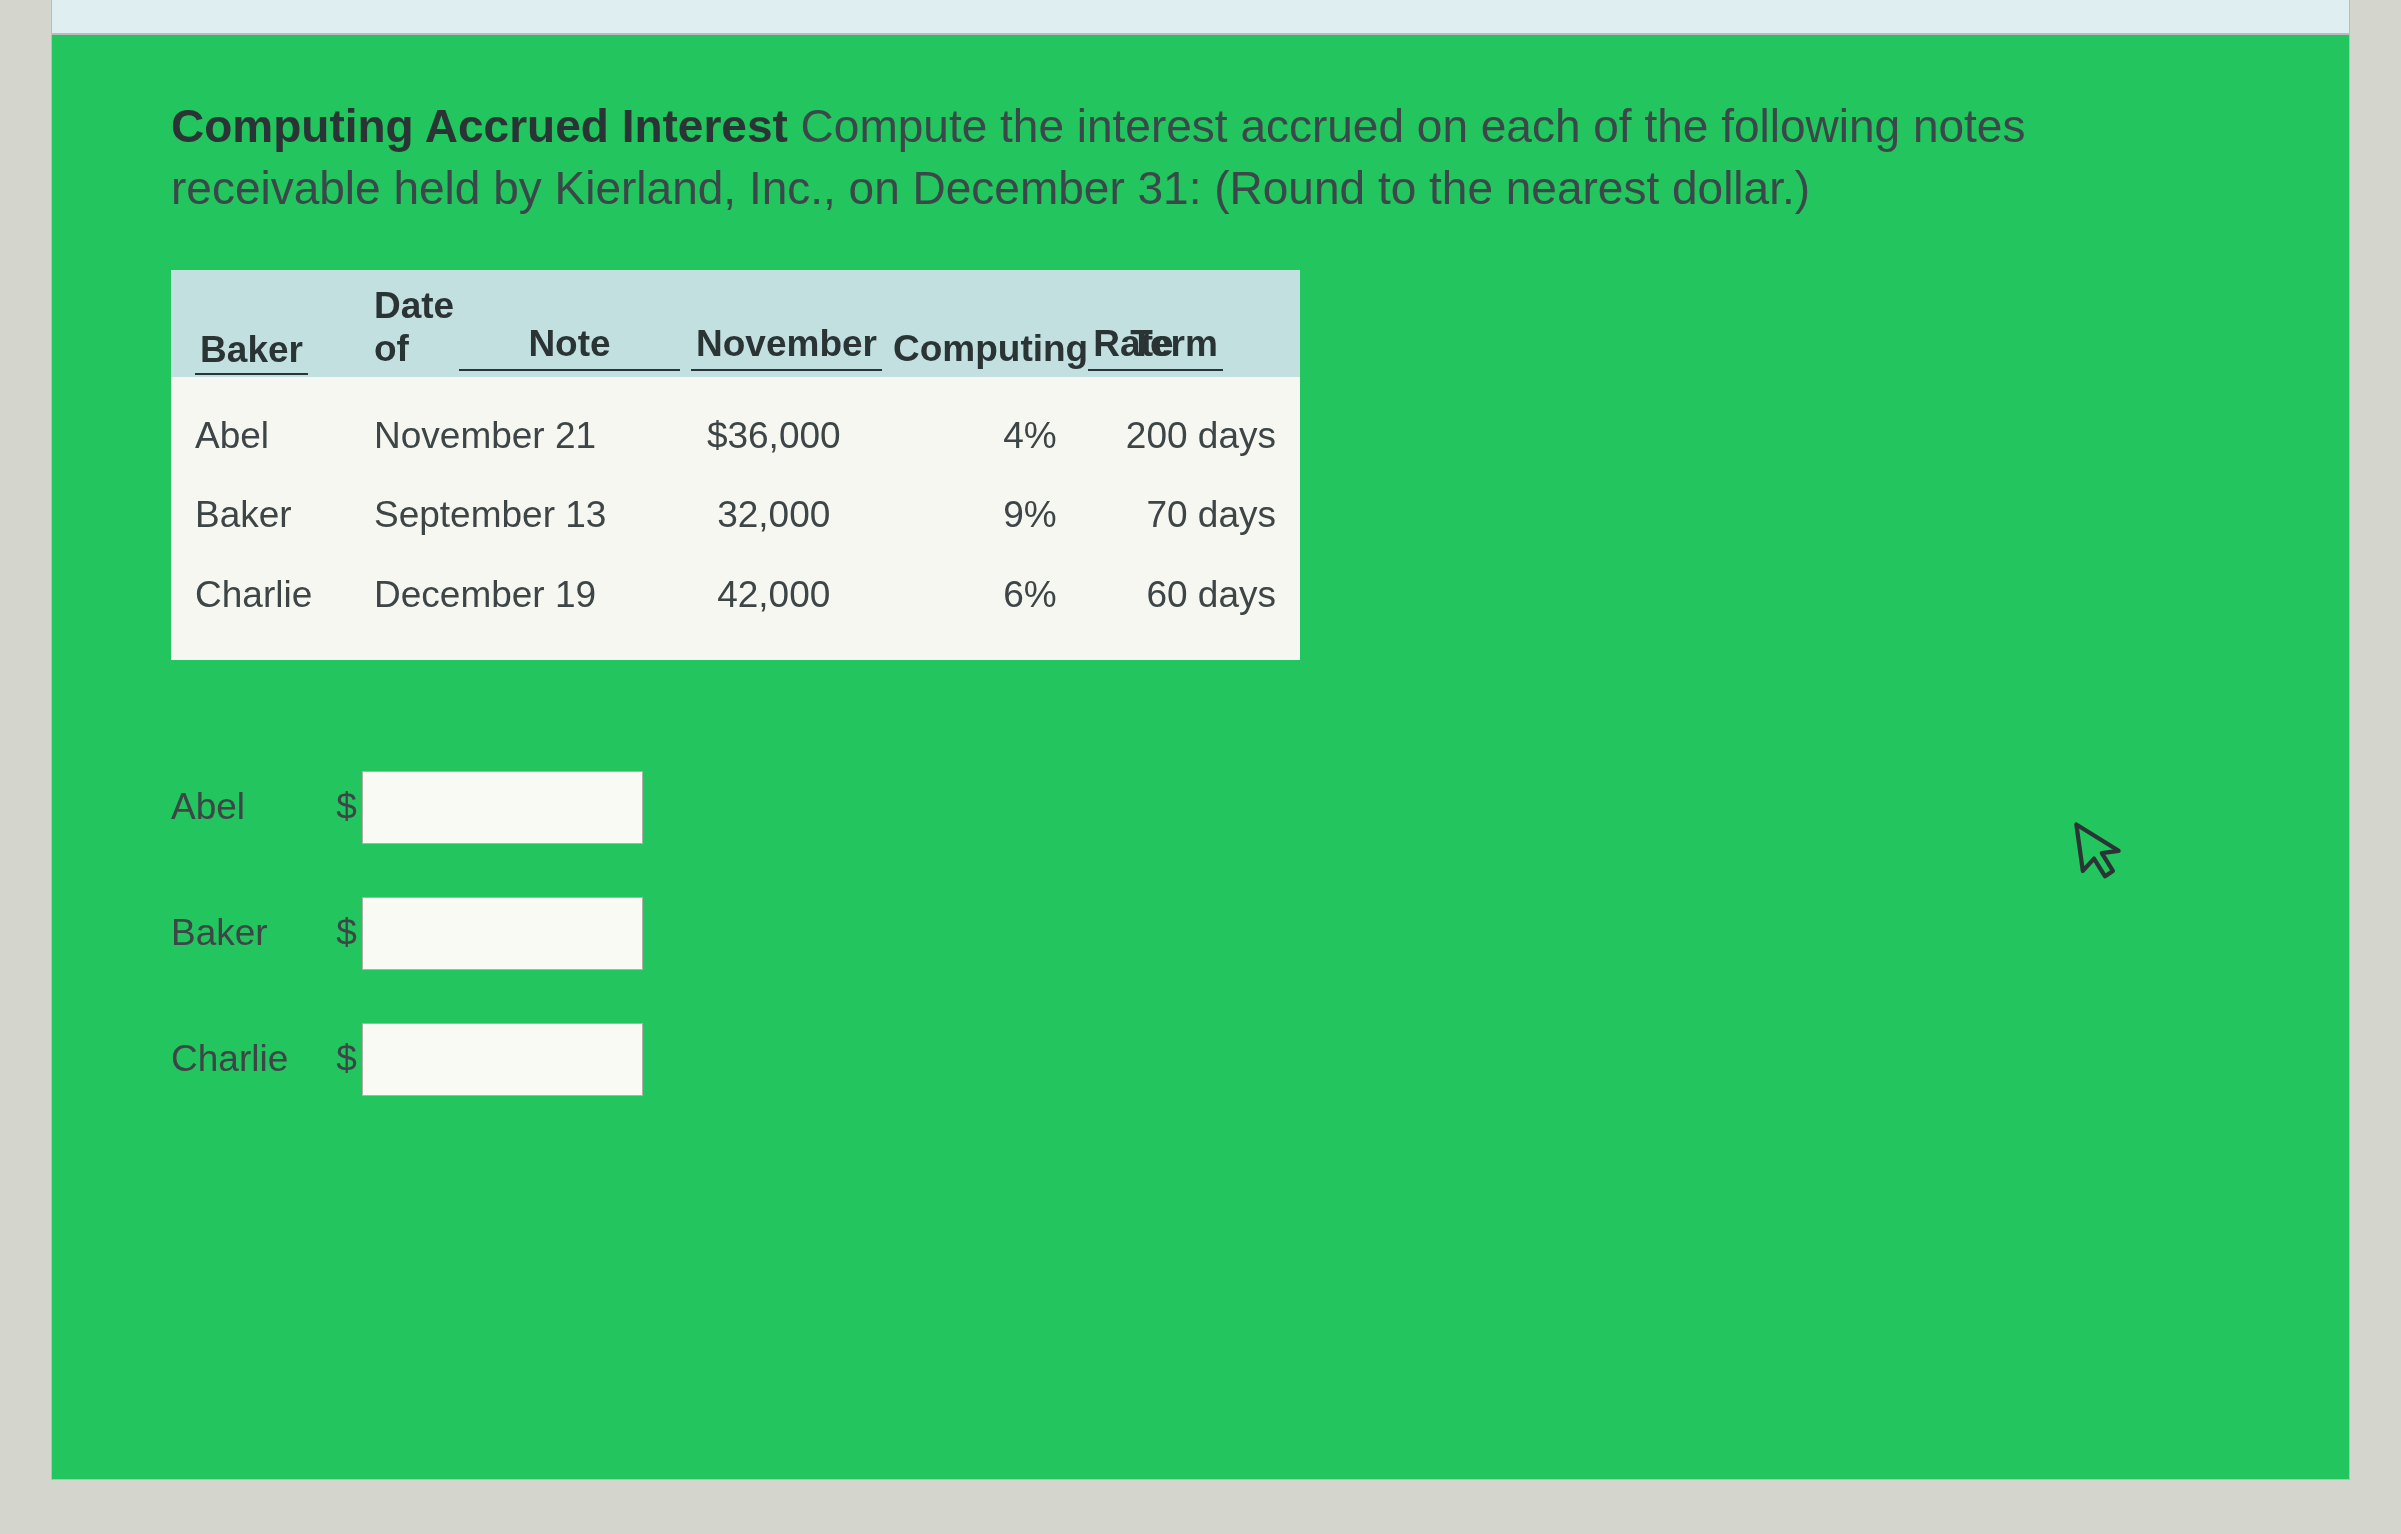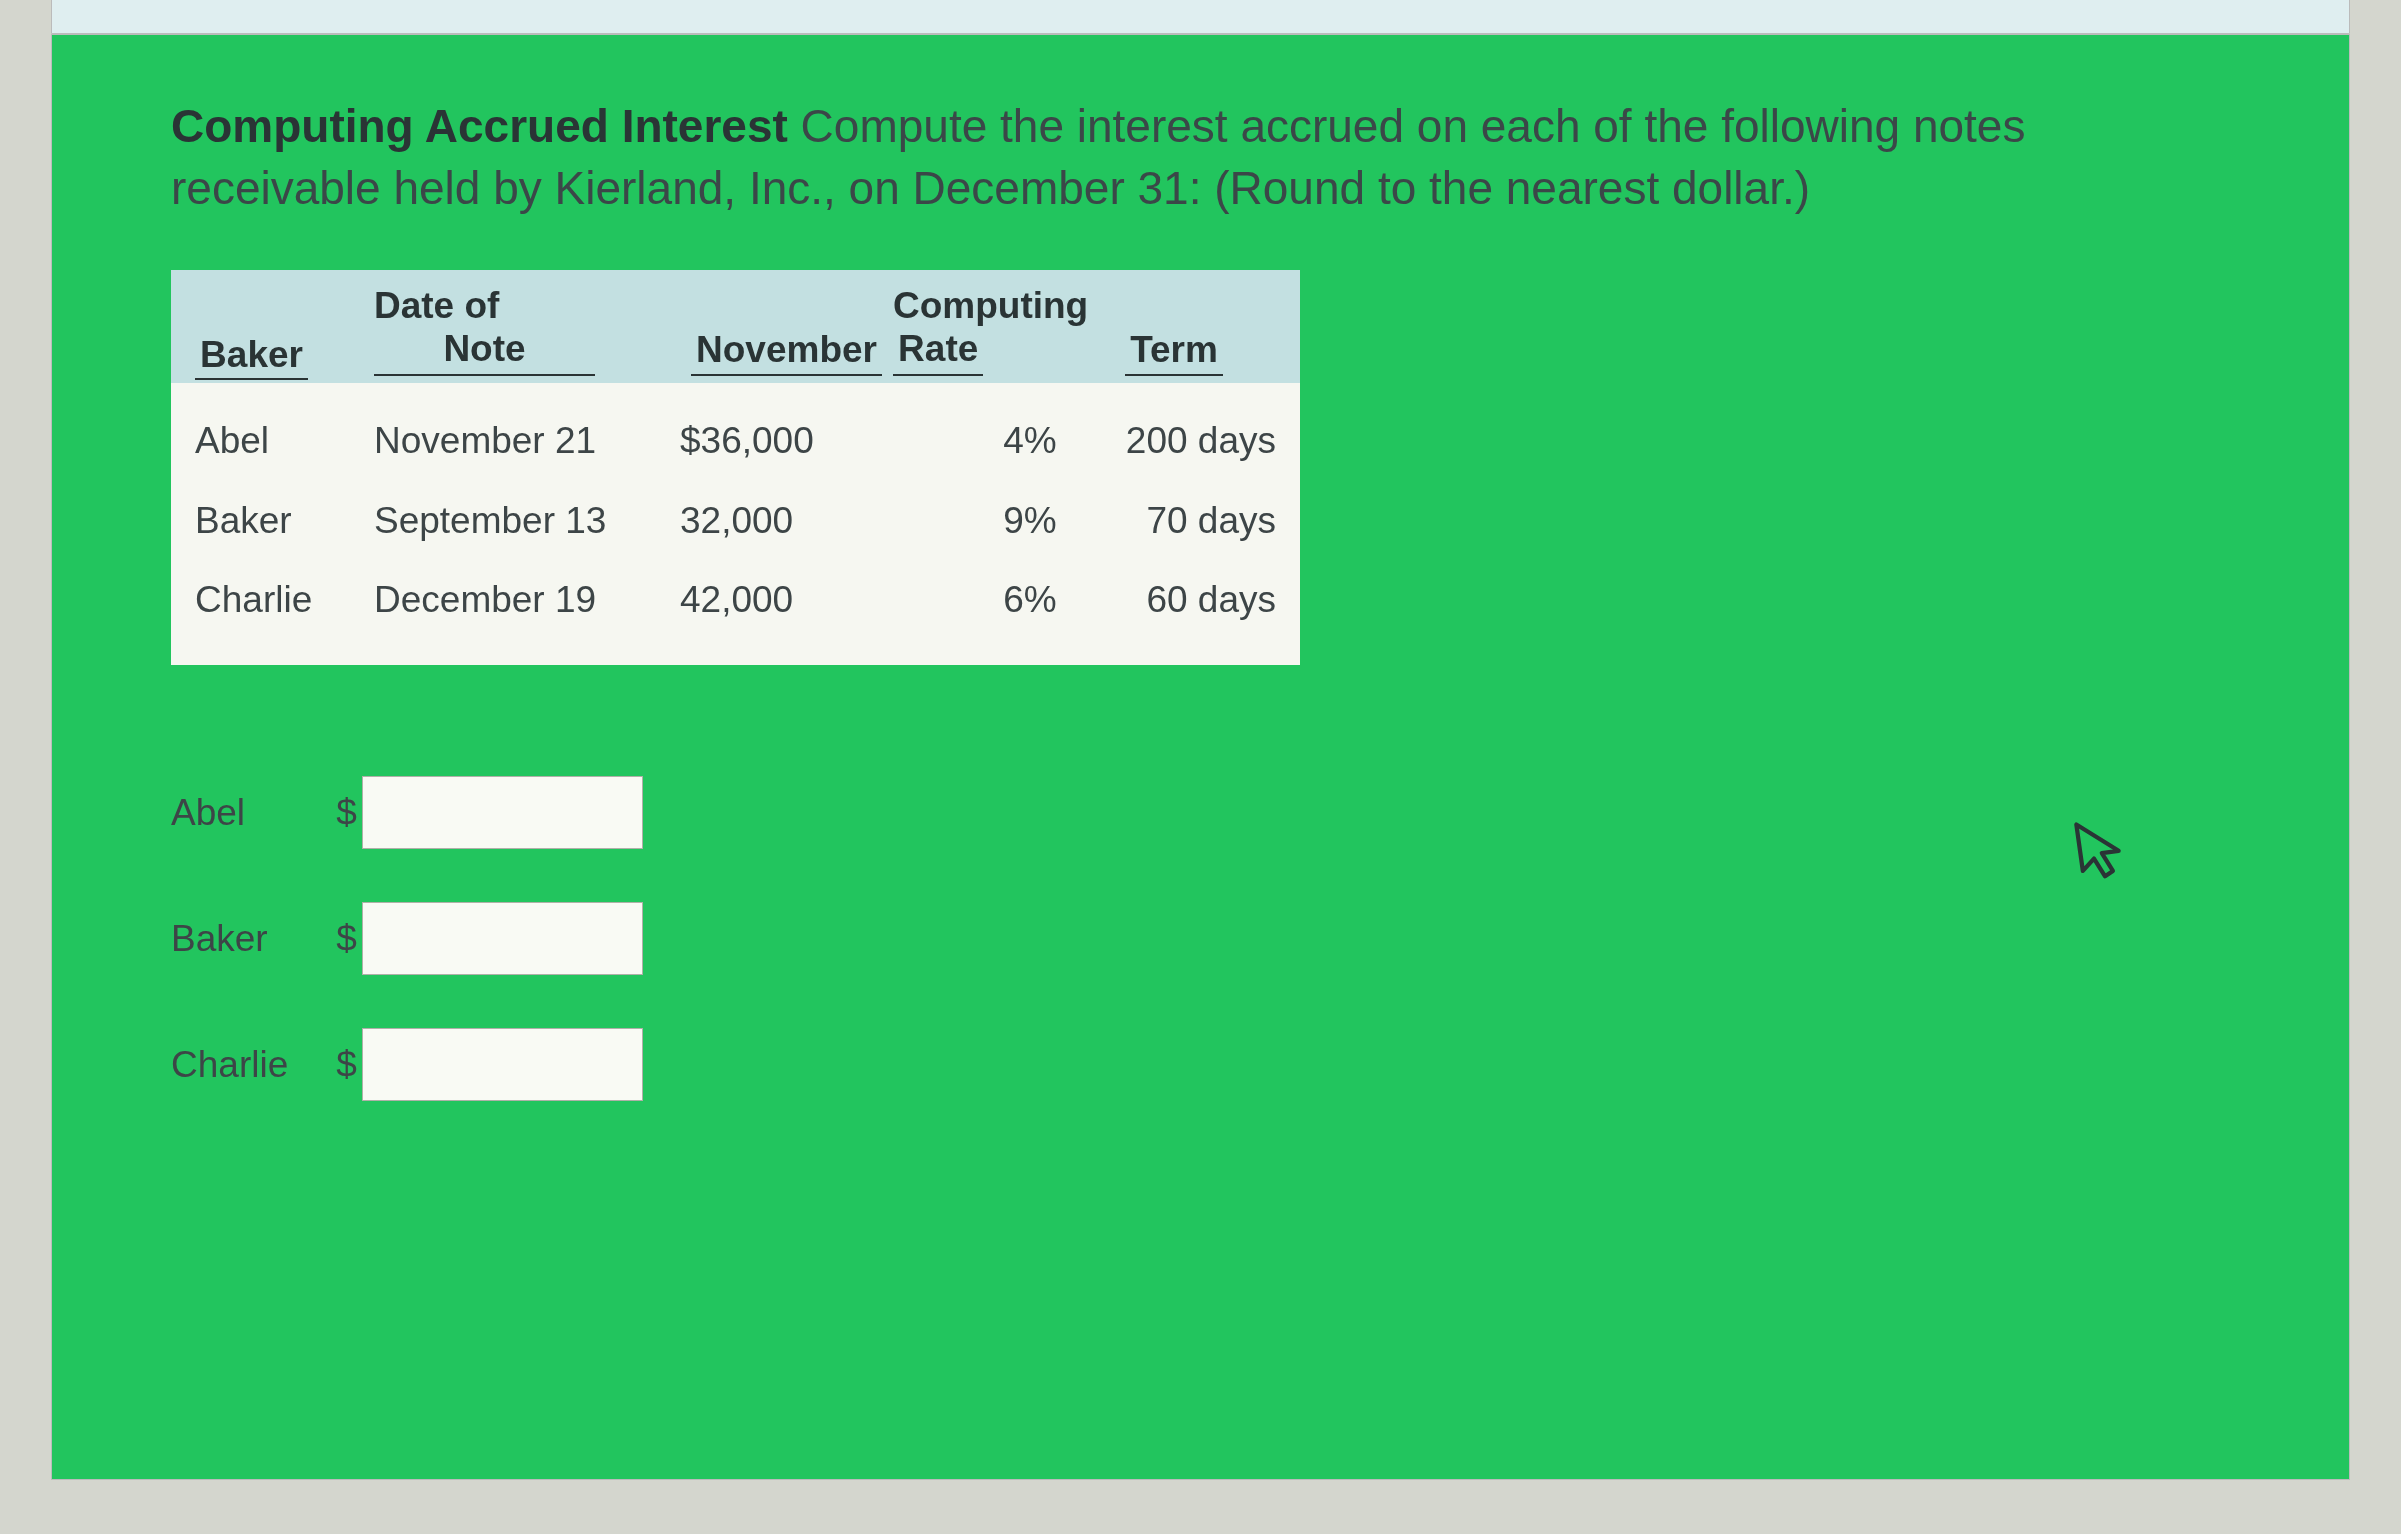--- a/index.html
+++ b/index.html
@@ -52,25 +52,25 @@
   }
   .data-table .body {
     padding: 18.7px 24px 25.5px 24px;
   }
   .data-table .row {
     display: flex;
     padding: 18.7px 0;
   }
   .c-maker { width: 179px; }
   .c-date  { width: 306px; }
-  .c-prin  { width: 213px; text-align: left; padding-right: 25.5px;}
+  .c-prin  { width: 213px; text-align: center; padding-right: 25.5px;}
   .c-rate  { width: 179px; text-align: right; padding-right: 15.3px;}
   .c-term  { width: 204px; text-align: right; }
   .hdr .c-maker { align-self: flex-end; }
-  .hdr .stack { display:flex; flex-direction: column; align-items:flex-start; line-height:1.15;}
+  .hdr .stack { display:flex; align-items:flex-end; line-height:1.15;}
   .hdr .uline { border-bottom: 2.6px solid #2a3435; padding: 0 5.1px 3.4px 5.1px; }
   .hdr .c-date .uline { display:inline-block; min-width: 221px; text-align:center;}
   .hdr .c-prin .uline { display:inline-block;}
   .hdr .c-rate .uline { display:inline-block;}
   .hdr .c-term .uline { display:inline-block;}
   .hdr .c-prin, .hdr .c-rate, .hdr .c-term { text-align:center; padding-right:0;}
   .hdr .c-rate { padding-right:0;}
   
   .answers {
     margin-top: 111px;

